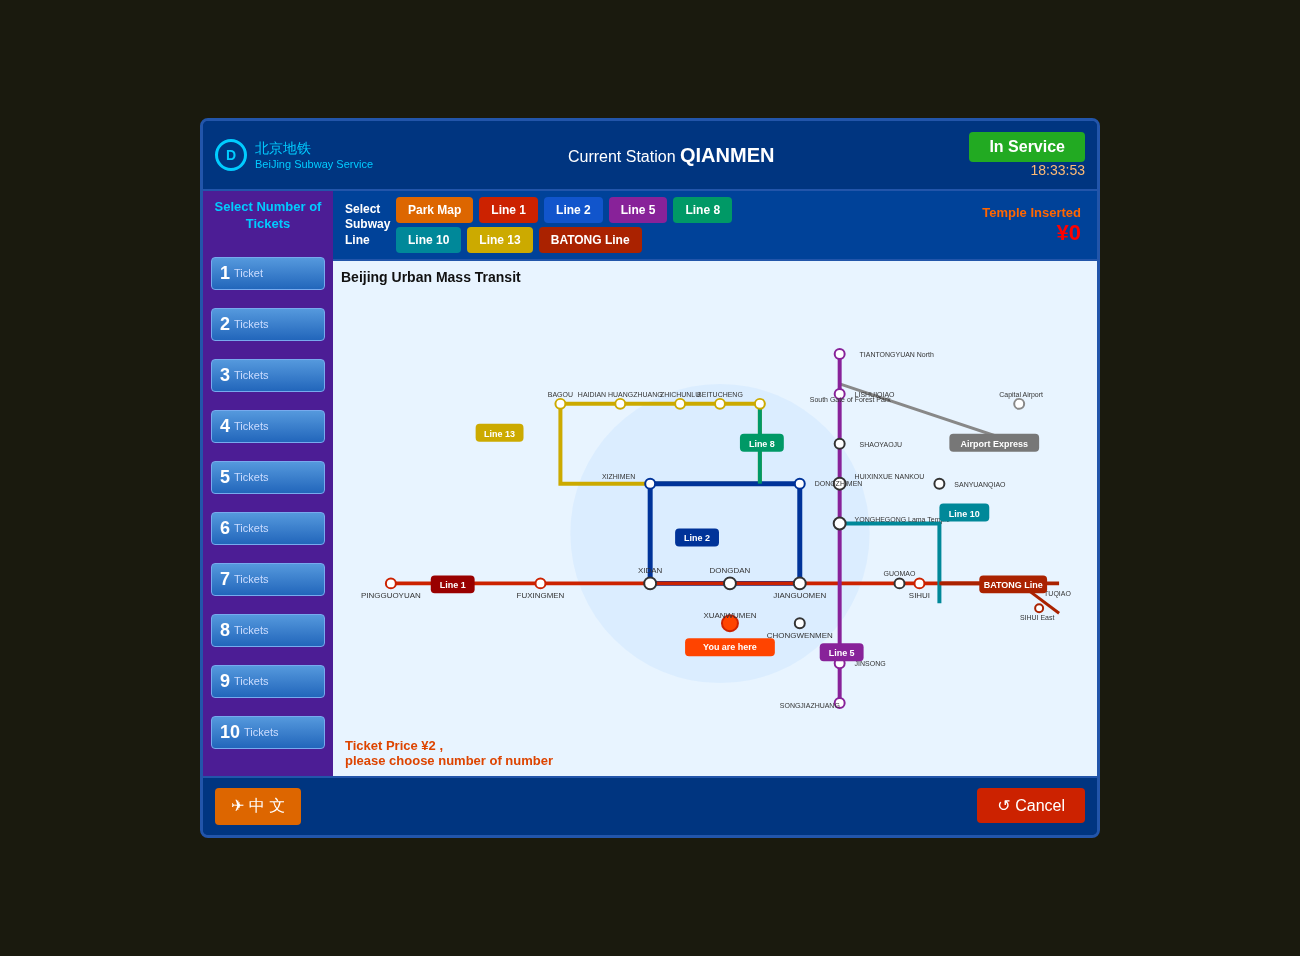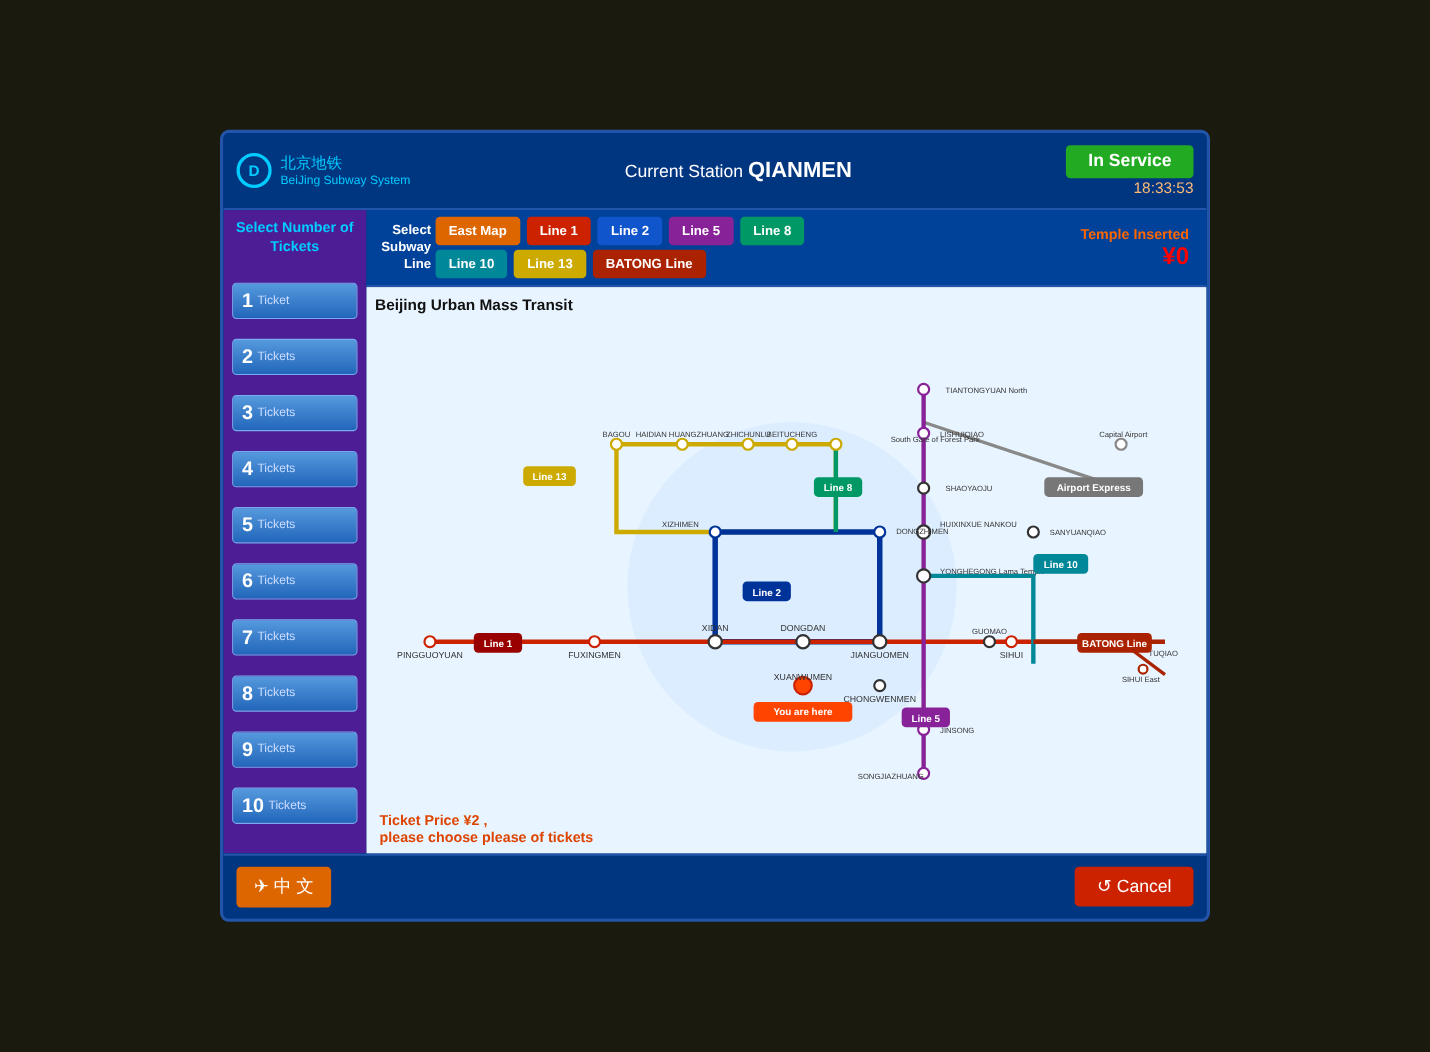--- a/index.html
+++ b/index.html
@@ -146,21 +146,21 @@
     .content {
       flex: 1;
       display: flex;
       flex-direction: column;
       overflow: hidden;
     }
     .select-line-label {
       color: white;
       font-size: 12px;
       font-weight: bold;
-      text-align: right;
+      text-align: left;
       line-height: 1.3;
       padding: 4px;
       min-width: 55px;
     }
     .tab-btn {
       padding: 6px 12px;
       border: none;
       border-radius: 4px;
       font-size: 12px;
       font-weight: bold;
@@ -262,21 +262,21 @@
 </head>
 <body>
 
 <div class="screen">
 
   <div class="header">
     <div class="logo-area">
       <div class="logo-circle">D</div>
       <div class="logo-text">
         <span class="logo-chinese">北京地铁</span>
-        <span class="logo-english">BeiJing Subway System</span>
+        <span class="logo-english">BeiJing Subway Service</span>
       </div>
     </div>
     <div class="station-info">
       <span>Current Station</span>
       <span class="station-name">QIANMEN</span>
     </div>
     <div class="header-right">
       <button class="in-service-btn">In Service</button>
       <span class="time-display">18:33:53</span>
     </div>
@@ -327,21 +327,21 @@
         <span class="ticket-label">Tickets</span>
       </button>
     </div>
 
     <div class="content">
 
       <div class="tab-amount-row">
         <span class="select-line-label">Select<br>Subway<br>Line</span>
         <div style="display:flex;flex-direction:column;gap:4px;">
           <div style="display:flex;gap:6px;">
-            <button class="tab-btn tab-route-map">East Map</button>
+            <button class="tab-btn tab-route-map">Park Map</button>
             <button class="tab-btn tab-line1">Line 1</button>
             <button class="tab-btn tab-line2">Line 2</button>
             <button class="tab-btn tab-line5">Line 5</button>
             <button class="tab-btn tab-line8">Line 8</button>
           </div>
           <div style="display:flex;gap:6px;">
             <button class="tab-btn tab-line10">Line 10</button>
             <button class="tab-btn tab-line13">Line 13</button>
             <button class="tab-btn tab-batong">BATONG Line</button>
           </div>
@@ -478,21 +478,21 @@
 
           <rect x="480" y="320" width="44" height="18" rx="4" fill="#882299"></rect>
           <text x="502" y="333" font-size="9" text-anchor="middle" fill="white" font-weight="bold">Line 5</text>
 
           <rect x="610" y="110" width="90" height="18" rx="4" fill="#777777"></rect>
           <text x="655" y="123" font-size="9" text-anchor="middle" fill="white" font-weight="bold">Airport Express</text>
         </svg>
 
         <div class="ticket-price-info">
           <div>Ticket Price  ¥2 ,</div>
-          <div>please choose please of tickets</div>
+          <div>please choose number of number</div>
         </div>
       </div>
     </div>
   </div>
 
   <div class="bottom-bar">
     <button class="lang-btn">✈ 中 文</button>
     <button class="cancel-btn">↺  Cancel</button>
   </div>
 </div>

